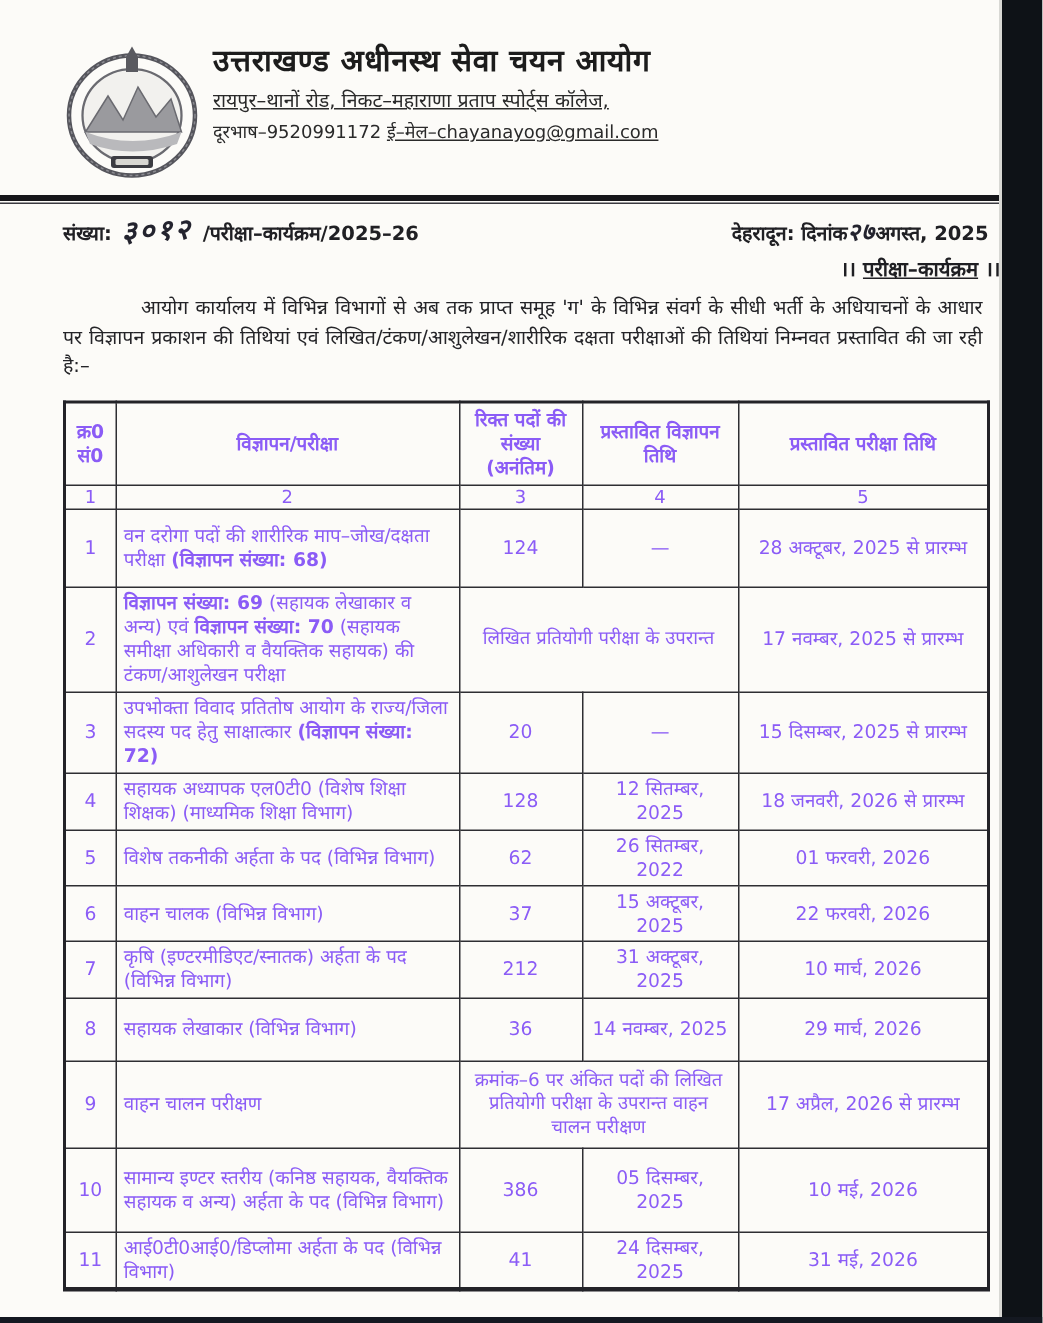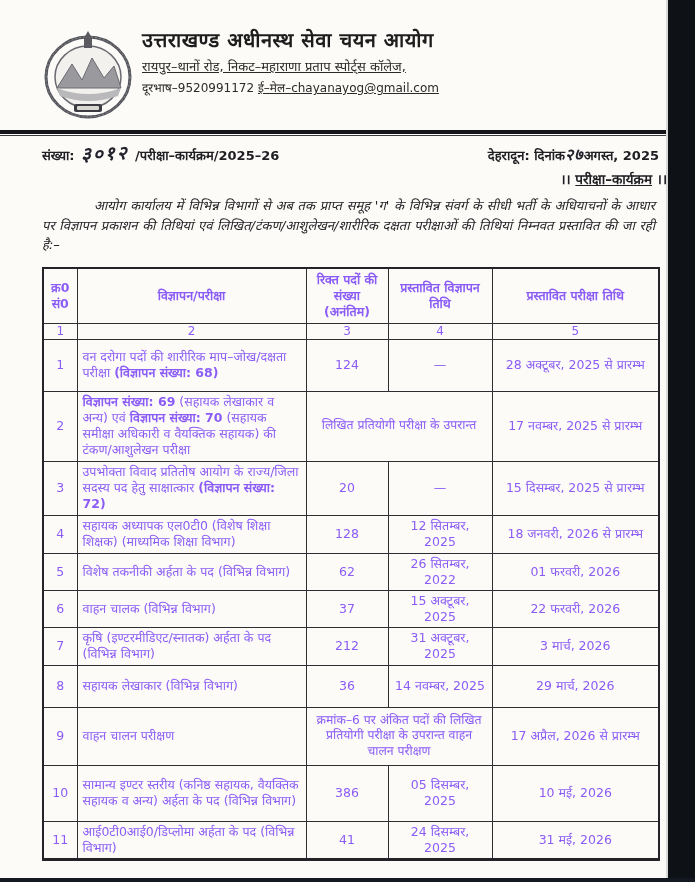--- a/index.html
+++ b/index.html
@@ -52,21 +52,21 @@
   }
   .hand.small{font-size:16px;letter-spacing:1px;margin:0 -2px;}
   
   .doc-title{
     text-align:right;font-size:13.5px;margin-top:4px;color:#1f1f23;font-weight:bold;
   }
   .doc-title .u{text-decoration:underline;}
   
   .intro{
     padding:8px 12px 0 42px;font-size:13px;line-height:1.5;
-    text-align:justify;text-indent:52px;color:#242428;font-style:italic;
+    text-align:justify;text-indent:52px;color:#242428;
   }
   
   table.sched{
     border-collapse:collapse;margin:12px 0 0 42px;width:616px;
     font-size:12.5px;color:#8b5cf6;
     border:2px solid #232328;border-bottom:3px solid #232328;
     table-layout:fixed;
   }
   .sched th,.sched td{
     border:1.4px solid #2e2e33;padding:2px 5px;vertical-align:middle;
@@ -206,21 +206,21 @@
             <td class="c-exam"><span>वाहन चालक (विभिन्न विभाग)</span></td>
             <td class="c-vac">37</td>
             <td class="c-ad">15 अक्टूबर, 2025</td>
             <td class="c-ed">22 फरवरी, 2026</td>
           </tr>
           <tr style="height: 38px;">
             <td class="c-sn">7</td>
             <td class="c-exam"><span>कृषि (इण्टरमीडिएट/स्नातक) अर्हता के पद (विभिन्न विभाग)</span></td>
             <td class="c-vac">212</td>
             <td class="c-ad">31 अक्टूबर, 2025</td>
-            <td class="c-ed">3 मार्च, 2026</td>
+            <td class="c-ed">10 मार्च, 2026</td>
           </tr>
           <tr style="height: 42px;">
             <td class="c-sn">8</td>
             <td class="c-exam"><span>सहायक लेखाकार (विभिन्न विभाग)</span></td>
             <td class="c-vac">36</td>
             <td class="c-ad">14 नवम्बर, 2025</td>
             <td class="c-ed">29 मार्च, 2026</td>
           </tr>
           <tr style="height: 58px;">
             <td class="c-sn">9</td>

